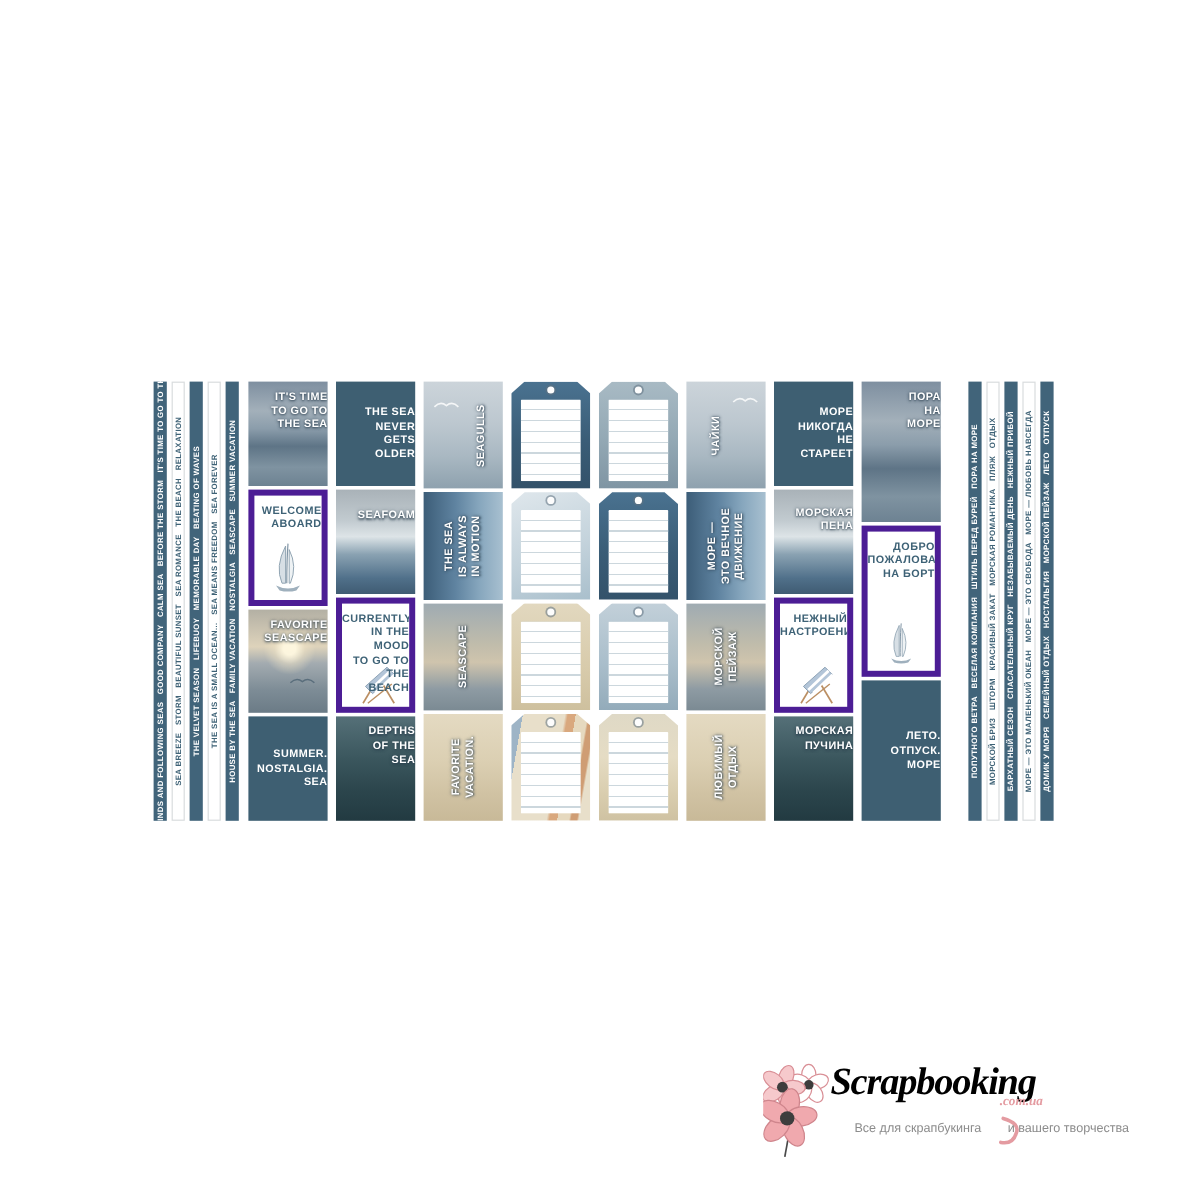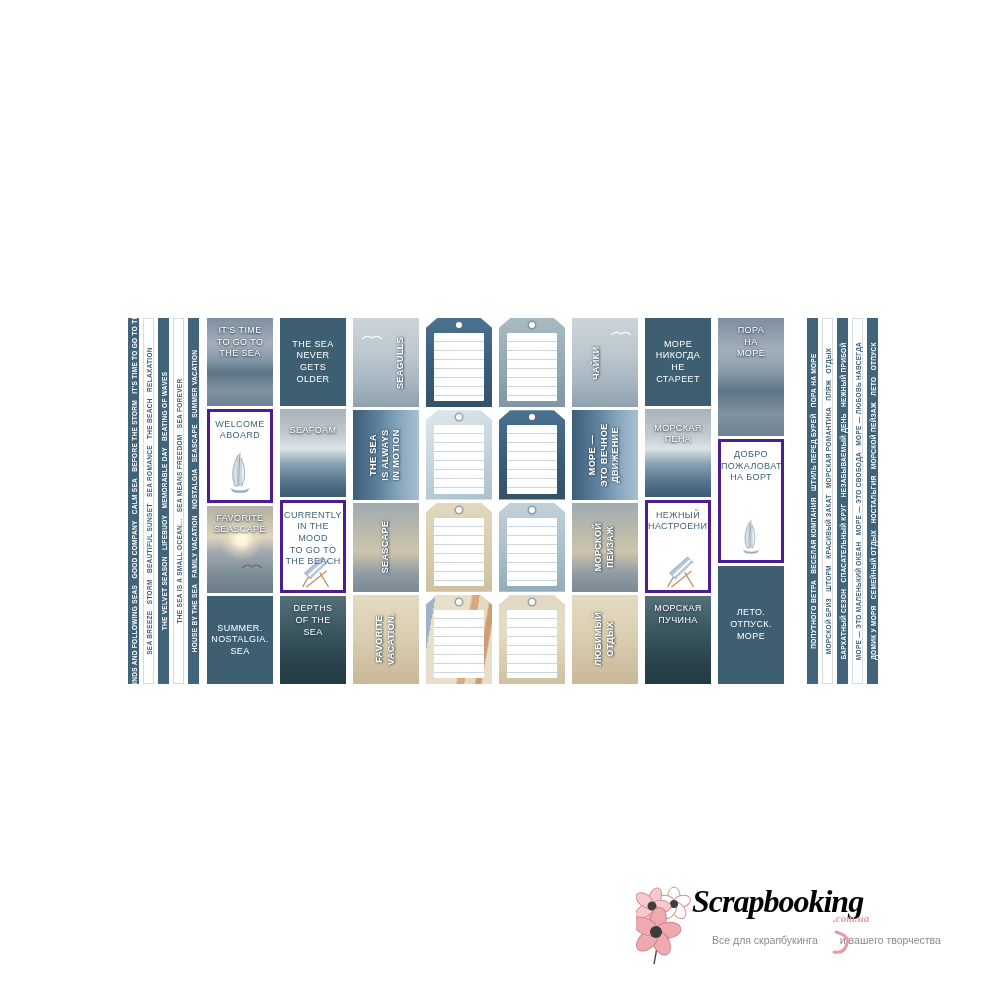--- a/index.html
+++ b/index.html
@@ -22,27 +22,27 @@
     font-size:6.5px;font-weight:bold;letter-spacing:.3px;white-space:pre;
   }
   .strip.dark .vtext{color:#ffffff;}
   .strip.light .vtext{color:#3e6276;}
 
   .cols{display:flex;gap:7px;flex:1;}
   .col{width:66px;flex:none;display:flex;flex-direction:column;gap:3px;}
 
   .card{flex:1;position:relative;overflow:hidden;}
   .card .txt{
-    position:relative;z-index:3;font-weight:normal;font-size:9px;line-height:1.3;
-    letter-spacing:.4px;white-space:pre-line;text-align:center;width:100%;
+    position:relative;z-index:3;font-weight:bold;font-size:9px;line-height:1.3;
+    letter-spacing:.4px;white-space:pre-line;text-align:right;width:100%;
   }
   .pos-top{padding-top:7px;}
   .card.centered{display:flex;align-items:center;justify-content:center;}
   .photo .txt{color:#fff;text-shadow:0 1px 2px rgba(42,62,78,.95),0 0 3px rgba(42,62,78,.55);}
-  .white-card{background:#ffffff;border:3px solid #4c1d95;box-sizing:border-box;}
+  .white-card{background:#ffffff;border:5px solid #4c1d95;box-sizing:border-box;}
   .white-card .txt{color:#3e6276;}
   .solid-card{background:#3e5f72;}
   .solid-card .txt{color:#ffffff;}
 
   .vcard .vtxt{
     position:absolute;top:50%;left:50%;width:86px;z-index:3;
     transform:translate(-50%,-50%) rotate(-90deg);
     font-weight:bold;font-size:9px;line-height:1.3;letter-spacing:.4px;
     white-space:pre-line;text-align:center;color:#fff;
     text-shadow:0 1px 2px rgba(42,62,78,.95),0 0 3px rgba(42,62,78,.55);

